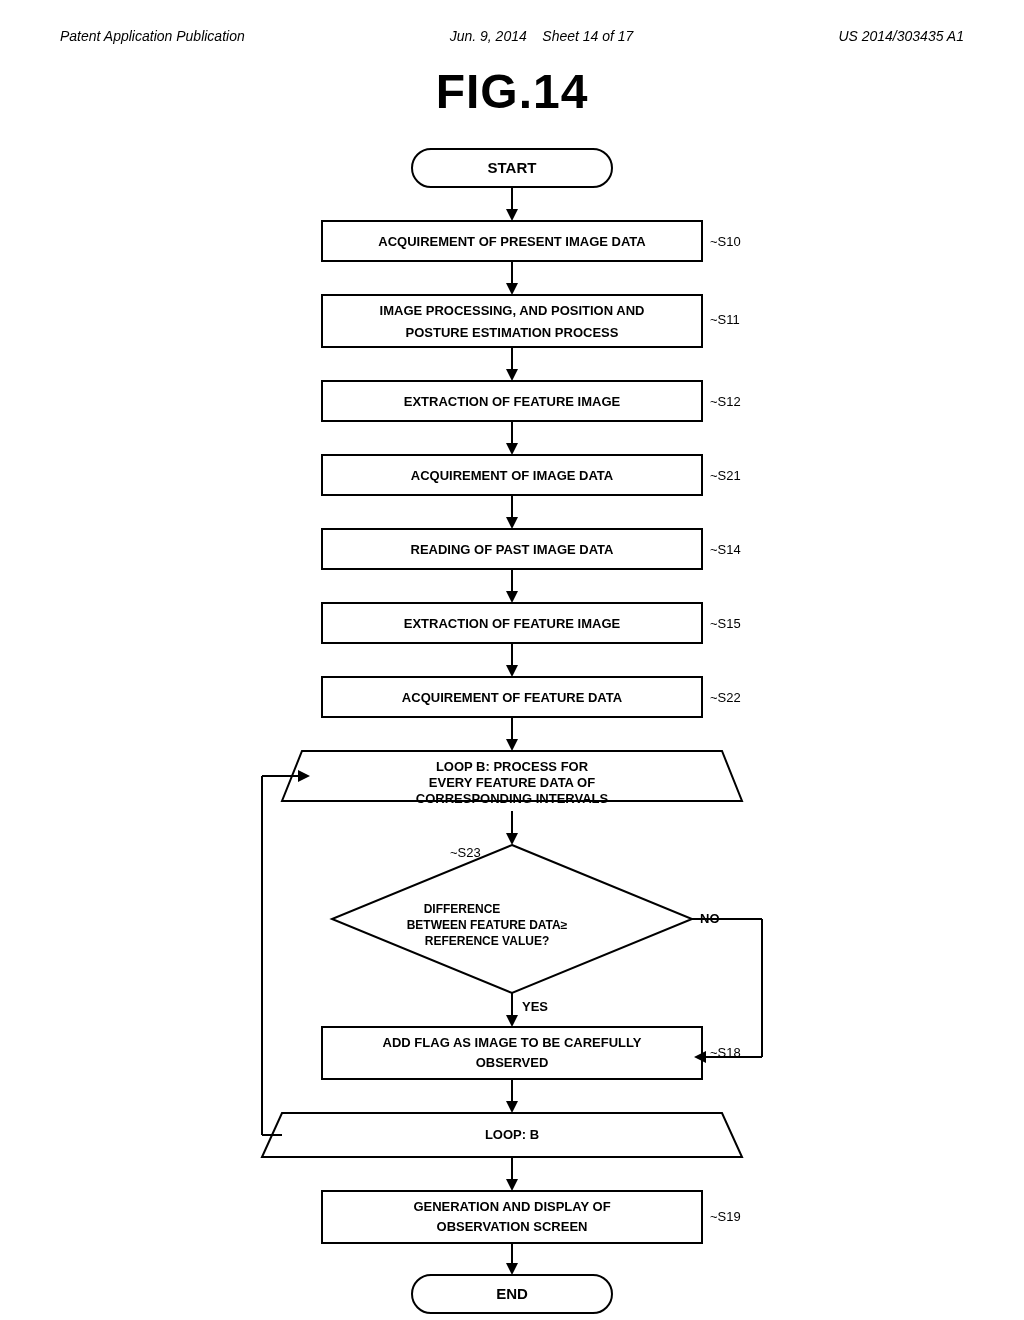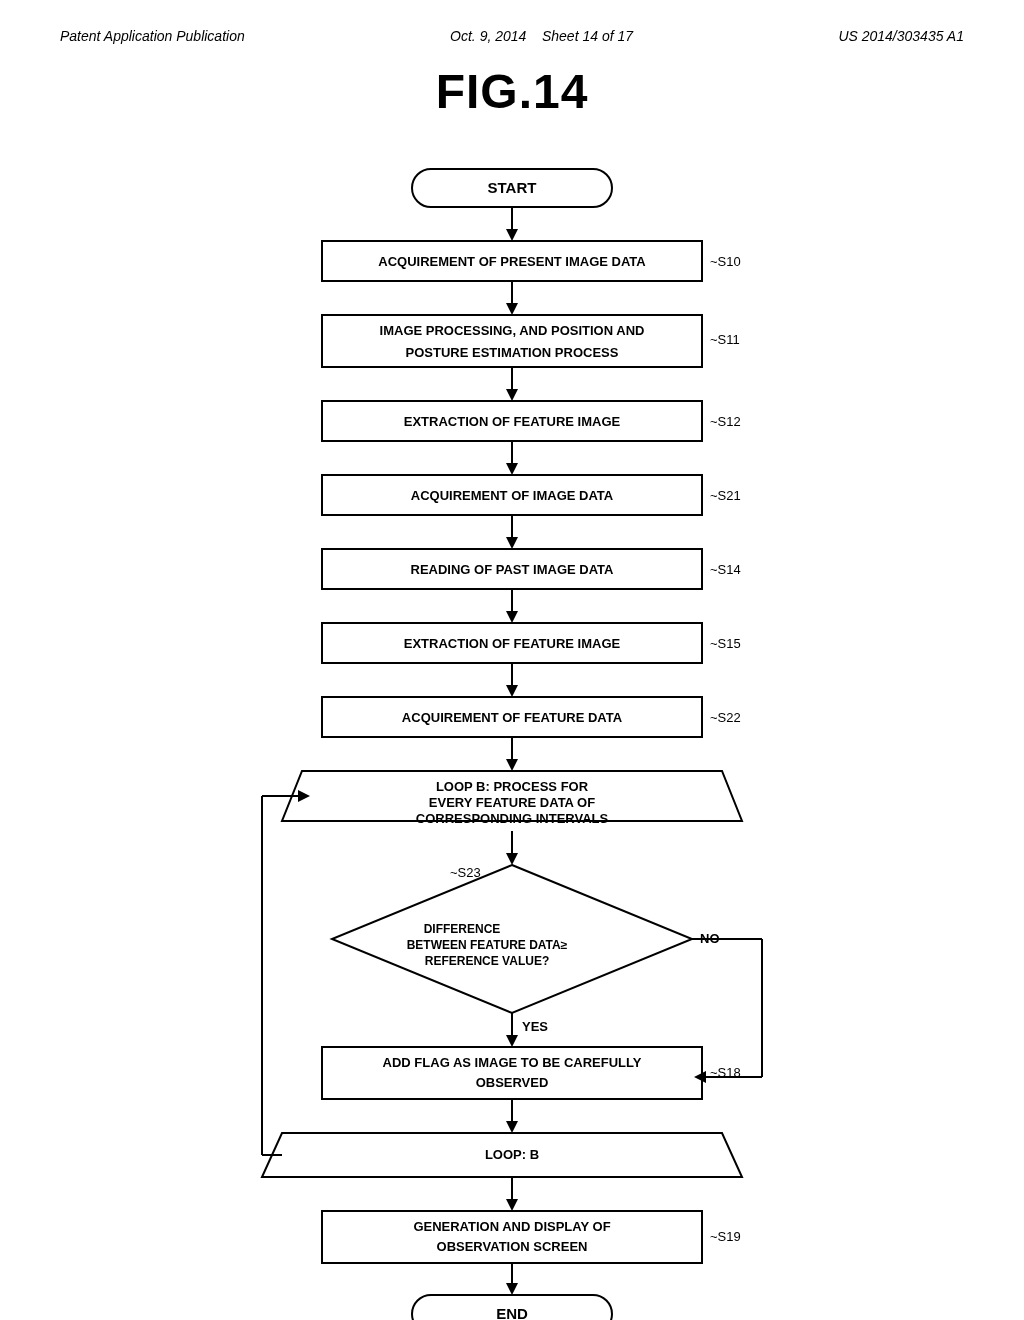--- a/index.html
+++ b/index.html
@@ -25,31 +25,31 @@
     .diagram-area {
       display: flex;
       flex-direction: column;
       align-items: center;
       padding-top: 10px;
     }
 
     .fig-title {
       font-size: 48px;
       font-weight: bold;
-      margin-bottom: 40px;
+      margin-bottom: 20px;
       letter-spacing: 1px;
     }
   </style>
 </head>
 <body>
 
 <div class="page-header">
   <span>Patent Application Publication</span>
   <span>
-    <span>Oct. 9, 2014</span>&nbsp;&nbsp;&nbsp;
+    <span>Jun. 9, 2014</span>&nbsp;&nbsp;&nbsp;
     <span>Sheet 14 of 17</span>
   </span>
   <span>US 2014/303435 A1</span>
 </div>
 
 <div class="diagram-area">
   <div class="fig-title">FIG.14</div>
 
   <svg width="560" height="1080" viewBox="0 0 560 1080" style="overflow:visible;">
 

